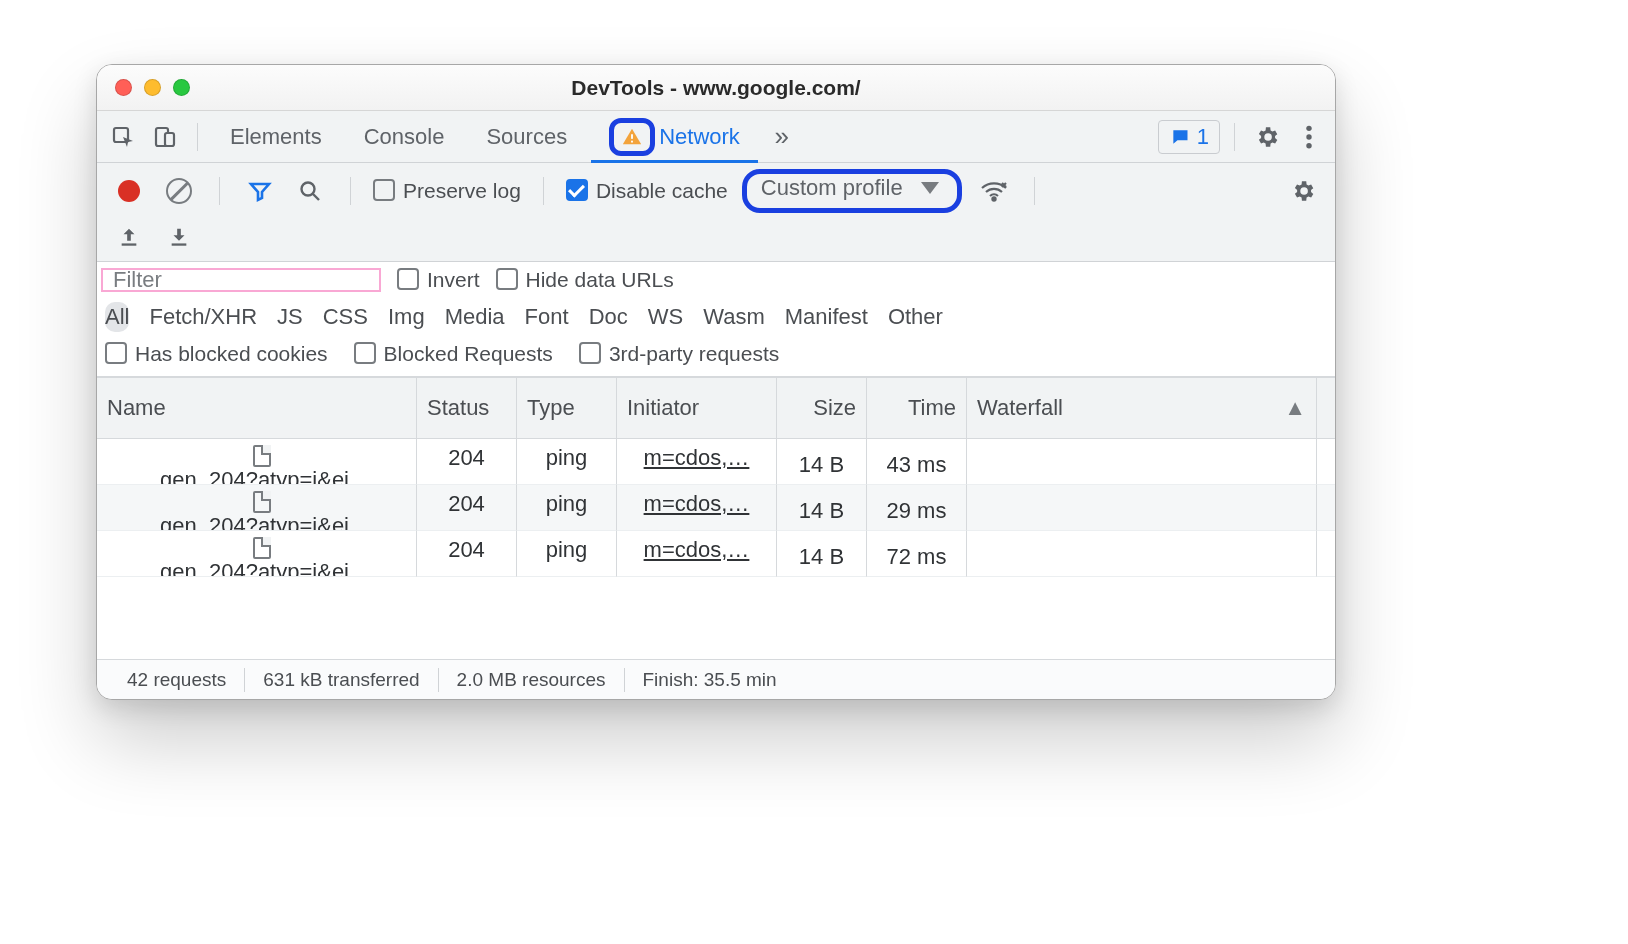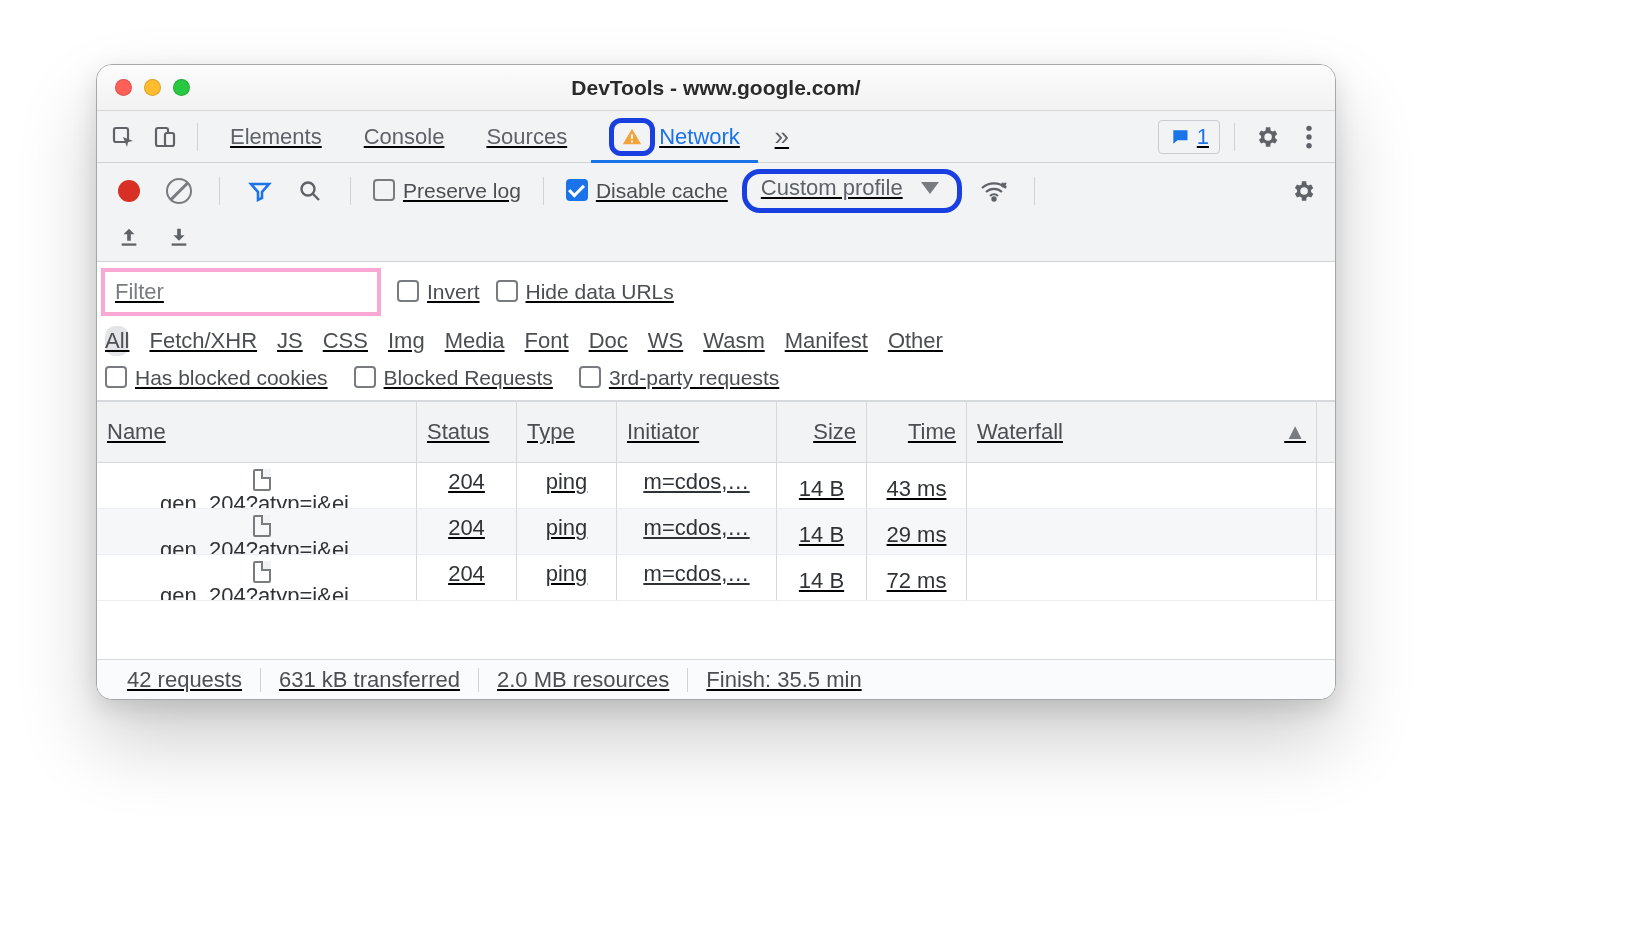--- a/index.html
+++ b/index.html
@@ -1,21 +1,21 @@
 <!DOCTYPE html>
 <html><head>
 <meta charset="utf-8">
 <style>
   * { box-sizing: border-box; margin: 0; padding: 0; font-family: -apple-system, "Helvetica Neue", Arial, sans-serif; }
   body { background: #fff; width: 1628px; height: 944px; position: relative; overflow: hidden; }
   .window {
     position: absolute; left: 96px; top: 64px; width: 1240px; height: 636px;
     border-radius: 16px; background: #fff; border: 1px solid #a7a7a7;
     box-shadow: 0 40px 80px rgba(0,0,0,0.20), 0 8px 24px rgba(0,0,0,0.12);
-    display: flex; flex-direction: column; overflow: hidden; text-decoration: underline;
+    display: flex; flex-direction: column; overflow: hidden;
   }
   
   .titlebar {
     height: 46px; background: linear-gradient(#fcfcfc,#f2f2f2);
     border-bottom: 1px solid #d6d6d6; display: flex; align-items: center;
     position: relative; flex: 0 0 auto;
   }
   .traffic { display: flex; gap: 12px; padding-left: 18px; }
   .dot { width: 17px; height: 17px; border-radius: 50%; border: 1px solid rgba(0,0,0,.15); }
   .dot.red { background:#ff5f57; } .dot.yellow{background:#febc2e;} .dot.green{background:#28c840;}
@@ -51,42 +51,42 @@
   .chk.checked::after{content:""; width:6px; height:12px; border:solid #fff; border-width:0 3px 3px 0; transform:rotate(45deg) translate(-1px,-1px);}
   .throttle {
     display:flex; align-items:center; gap:18px;
     border:5px solid #1a3fe0; border-radius:18px; padding:2px 18px 8px 14px;
     height:44px; color:#5f6368; font-size:22px;
   }
   .throttle .tri{ width:0;height:0;border-left:9px solid transparent;border-right:9px solid transparent;border-top:12px solid #787c80;}
   
   .filters { background:#fff; border-bottom:1px solid #d6d9dc; flex:0 0 auto; }
   .filters .fr1{ display:flex; align-items:center; padding:6px 6px 6px 0; gap:16px;}
-  .filter-input{ width:280px; height:48px; border:4px solid #f9a8d4; font-size:22px; color:#9aa0a6; padding:0 10px; display:flex; align-items:center; margin-left:4px;}
+  .filter-input{ width:280px; height:24px; border:2px solid #f9a8d4; font-size:22px; color:#9aa0a6; padding:0 10px; display:flex; align-items:center; margin-left:4px;}
   .fbtns{ display:flex; align-items:center; gap:20px; padding:4px 8px 8px; flex-wrap:wrap;}
   .fbtn{ font-size:22px; color:#4b4e52; padding:2px 0; border-radius:10px; cursor:pointer;}
   .fbtn.active{ background:#e3e5e8;}
   .fr3{ display:flex; align-items:center; gap:26px; padding:2px 8px 10px;}
   
   .grid{ flex:1 1 auto; display:flex; flex-direction:column; min-height:0; background:#fff; border-top:1px solid #d6d9dc;}
   .ghead, .grow { display:grid; grid-template-columns: 320px 100px 100px 160px 90px 100px 1fr 18px;}
   .ghead{ background:#f1f3f4; font-size:22px; color:#4b4e52; height:61px; flex:0 0 auto;}
   .ghead > div, .grow > div{ border-right:1px solid #d6d9dc; padding:6px 10px; display:flex; align-items:center; overflow:hidden; white-space:nowrap; text-overflow:ellipsis;}
   .ghead > div { border-bottom:1px solid #d6d9dc;}
   .grow{ height:46px; font-size:22px; color:#303336;}
   .grow:nth-child(even){ background:#f5f7f8;}
   .grow:nth-child(odd){ background:#ffffff;}
   .grow > div{ border-bottom:1px solid #eceff1;flex-direction:column;}
   .sz{ justify-content:flex-end;} .tm{justify-content:flex-end;}
   .sort-tri{ margin-left:auto; color:#787c80;}
   .file-icn{ width:18px; height:22px; border:2px solid #787c80; border-radius:2px; margin-right:8px; position:relative; flex:0 0 auto;}
   .file-icn::after{content:"";position:absolute;right:-2px;top:-2px;width:8px;height:8px;background:#f1f3f4;border-left:2px solid #787c80;border-bottom:2px solid #787c80;}
   .init-link{ color:#303336; text-decoration:underline;}
   
-  .status{ height:40px; border-top:1px solid #d6d9dc; background:#fafbfc; display:flex; align-items:center; gap:0; font-size:22px; color:#4b4e52; flex:0 0 auto; padding:8px 12px;}
+  .status{ height:40px; border-top:1px solid #d6d9dc; background:#fafbfc; display:flex; align-items:center; gap:0; font-size:19px; color:#4b4e52; flex:0 0 auto; padding:8px 12px;}
   .status span{ padding:0 18px;}
   .status .sdiv{ width:1px; height:24px; background:#d0d3d6;}
   
   svg{ display:block;}
 </style>
 </head>
 <body>
 
 <div class="window">
 

